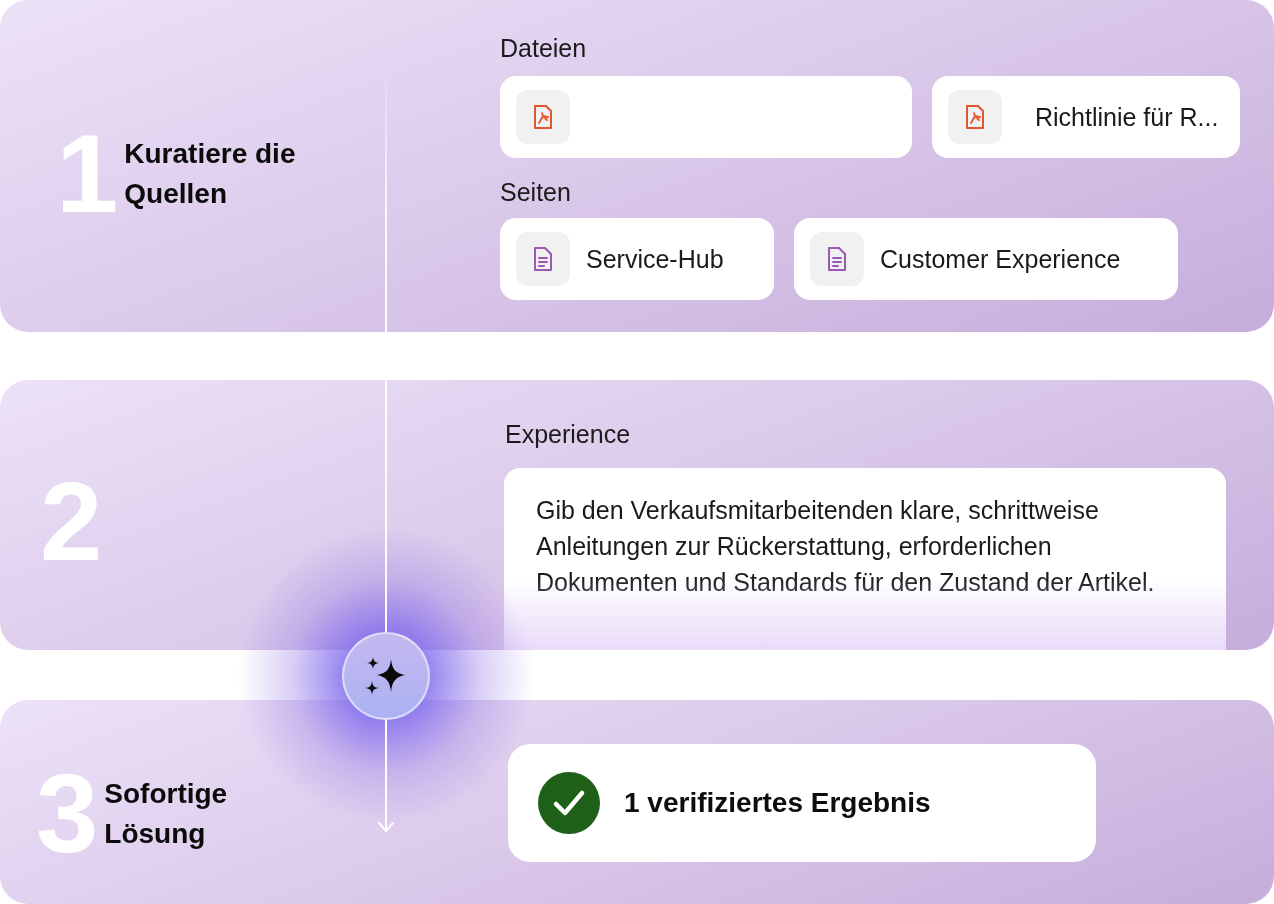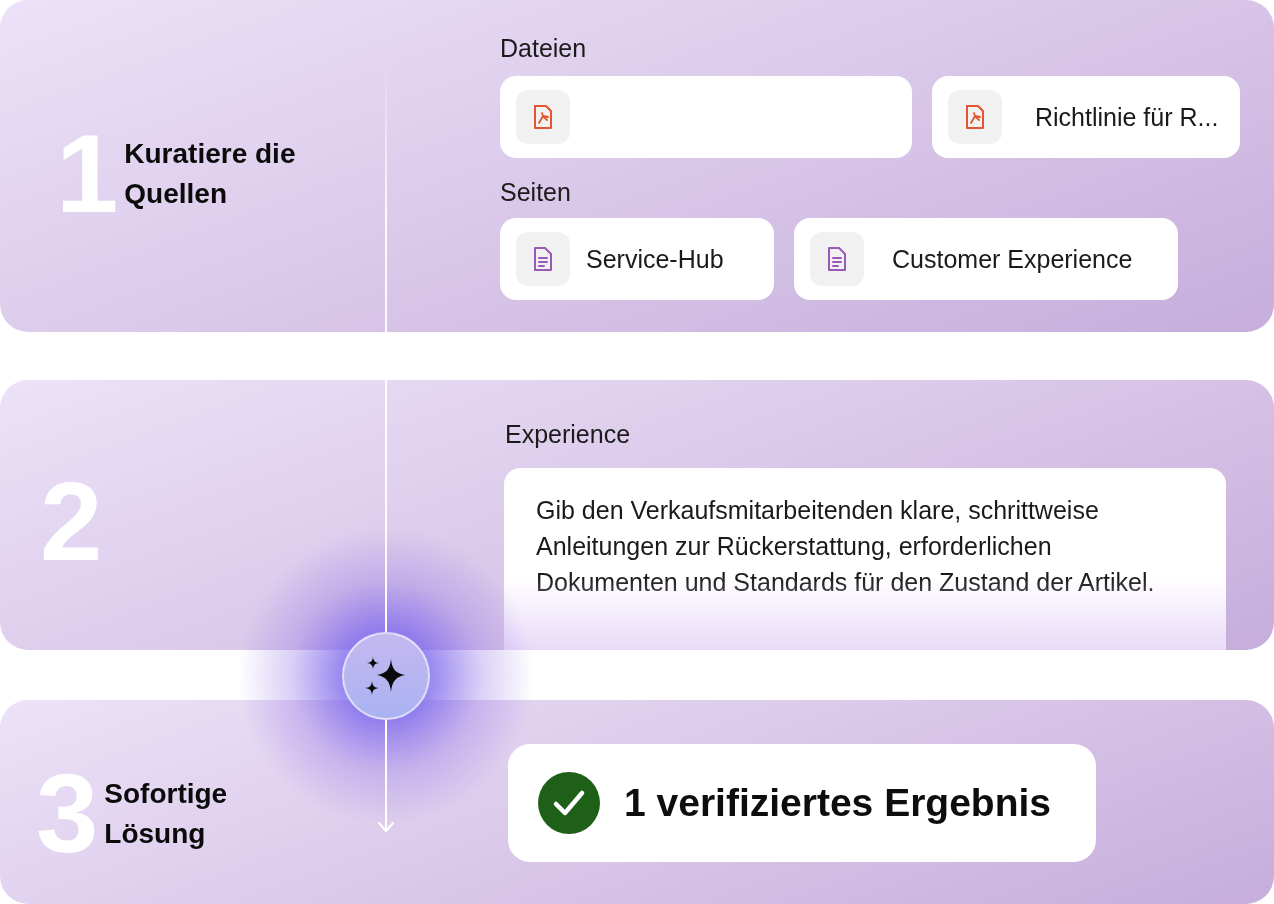--- a/index.html
+++ b/index.html
@@ -61,21 +61,21 @@
     .result-card {
       position: absolute; left: 508px; top: 44px; width: 588px; height: 118px;
       background: #ffffff; border-radius: 22px;
       display: flex; align-items: center; padding-left: 30px;
     }
     .check-circle {
       width: 62px; height: 62px; border-radius: 50%; background: #1f6019;
       display: flex; align-items: center; justify-content: center; flex-shrink: 0;
     }
     .result-text {
-      margin-left: 24px; font-size: 39px; font-weight: 700; color: #0d0d0d; white-space: nowrap;
+      margin-left: 24px; font-size: 28px; font-weight: 700; color: #0d0d0d; white-space: nowrap;
     }
 
     
     .timeline-line {
       position: absolute; left: 385px; width: 2px; background: #ffffff;
     }
     #line-top {
       top: 65px; height: 590px;
       background: linear-gradient(180deg, rgba(255,255,255,0) 0%, rgba(255,255,255,0.9) 25%, #ffffff 100%);
     }
@@ -133,21 +133,21 @@
   <div class="chip" style="left:500px; top:218px; width:274px;">
     <span class="chip-icon">
       <svg width="22" height="26" viewBox="0 0 22 26">
           <path d="M3 2h10l6 6v16H3z" fill="none" stroke="#9b59b6" stroke-width="2" stroke-linejoin="round"></path>
           <path d="M7 12h8M7 16h8M7 20h5" stroke="#9b59b6" stroke-width="2" stroke-linecap="round"></path>
         </svg>
     </span>
     <span class="chip-label">Service-Hub</span>
   </div>
 
-  <div class="chip" style="left:794px; top:218px; width:384px;gap:12px;">
+  <div class="chip" style="left:794px; top:218px; width:384px;">
     <span class="chip-icon">
       <svg width="22" height="26" viewBox="0 0 22 26">
           <path d="M3 2h10l6 6v16H3z" fill="none" stroke="#9b59b6" stroke-width="2" stroke-linejoin="round"></path>
           <path d="M7 12h8M7 16h8M7 20h5" stroke="#9b59b6" stroke-width="2" stroke-linecap="round"></path>
         </svg>
     </span>
     <span class="chip-label">Customer Experience</span>
   </div>
 </section>
 

